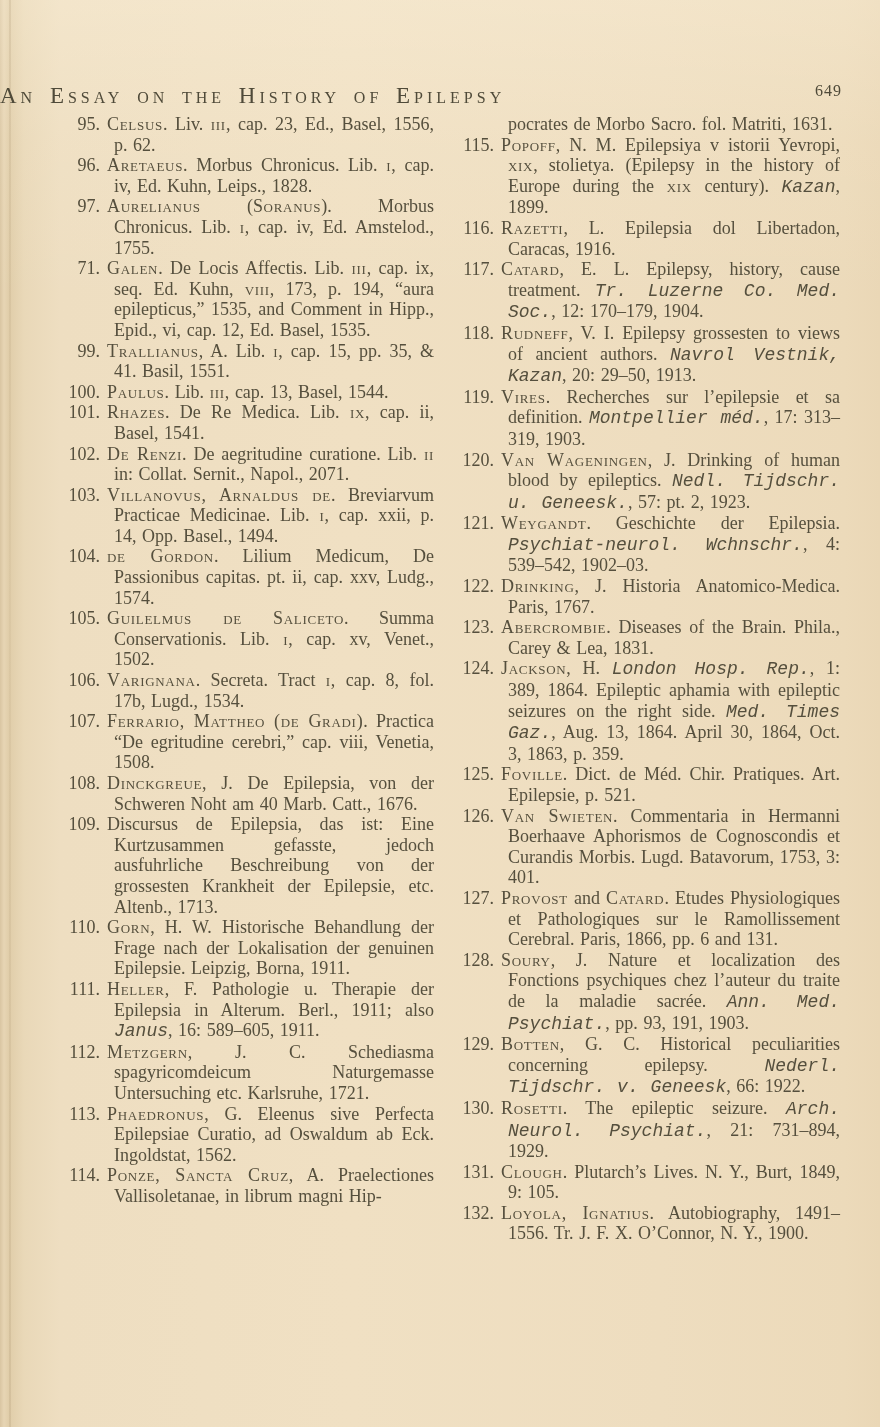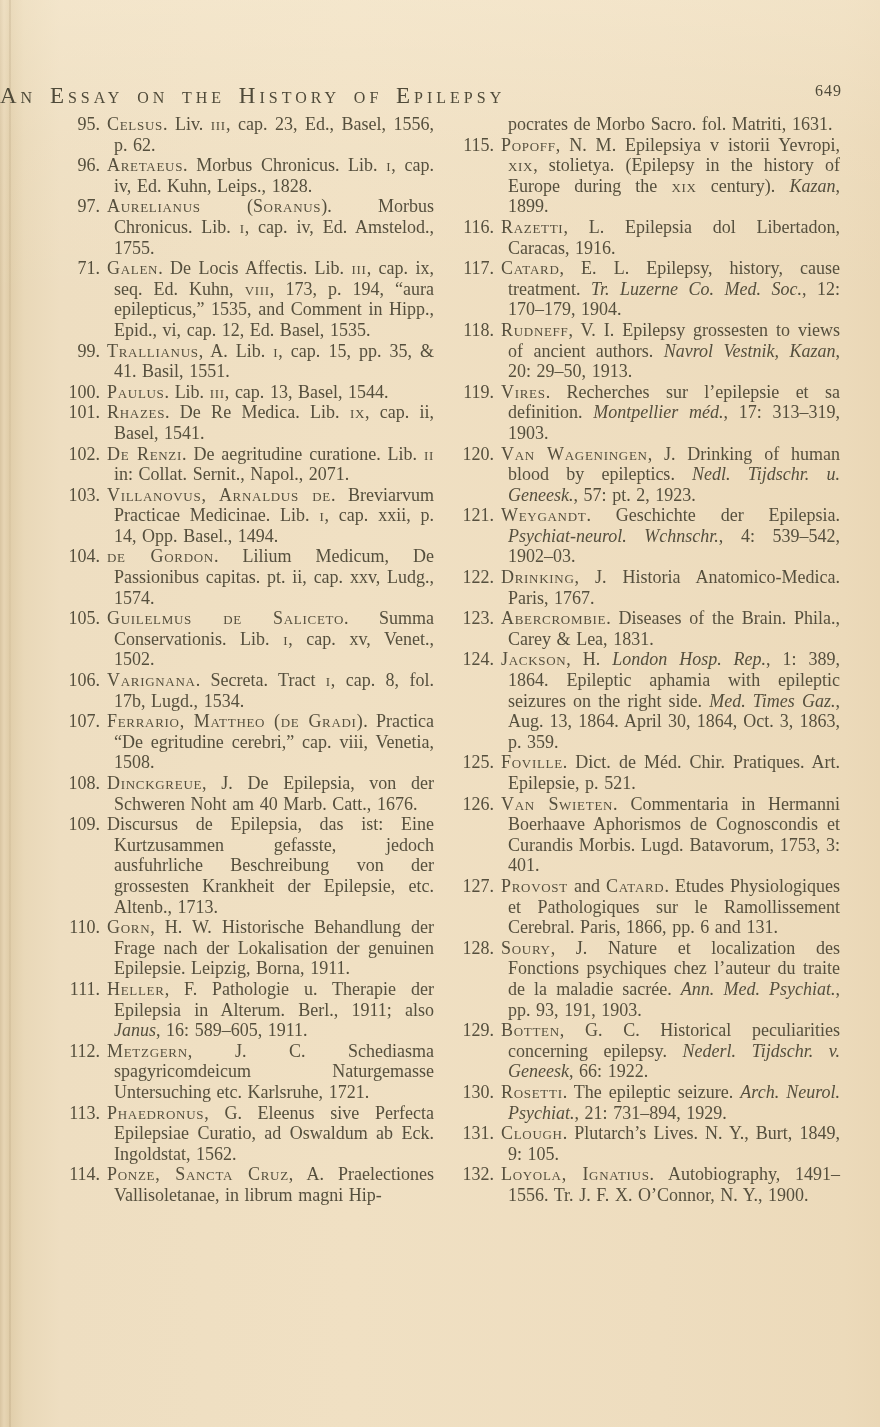--- a/index.html
+++ b/index.html
@@ -52,21 +52,21 @@
   .entry.cont { text-indent: 0; }
   .num {
     display: inline-block;
     width: 42px;
     min-width: 42px;
     text-align: right;
     text-indent: 0;
     margin-right: 7px;
   }
   .sc { font-variant: small-caps; letter-spacing: 0.7px; }
-  .it { font-style: italic; }
+  .it { font-style: italic; font-family: Liberation Mono, monospace; }
 </style>
 </head>
 <body>
 
 <div class="page">
   <div class="crease"></div>
   <div class="running-head">An Essay on the History of Epilepsy</div>
   <div class="page-number">649</div>
   <div class="col col-left">
       <div class="entry"><span class="num">95.</span><span class="sc">Celsus</span><span>. Liv. </span><span class="sc">iii</span><span>, cap. 23, Ed., Basel, 1556, p. 62.</span></div>

